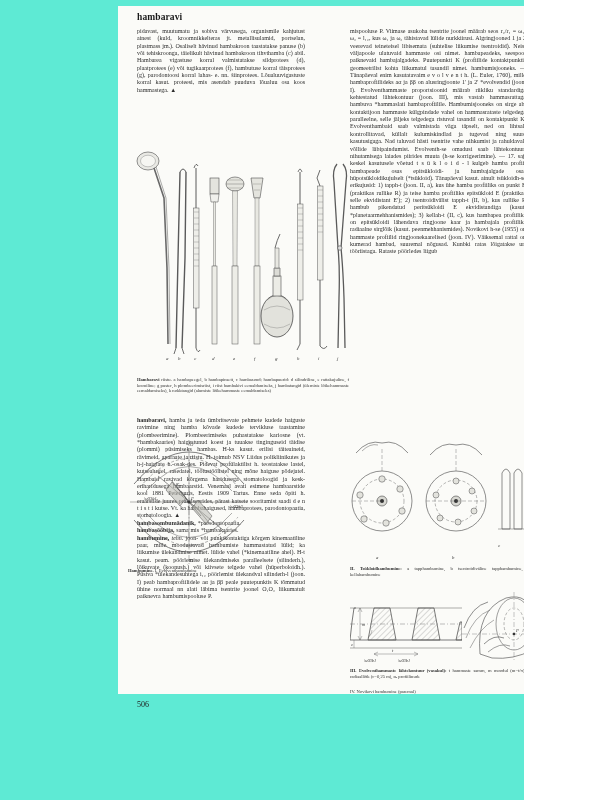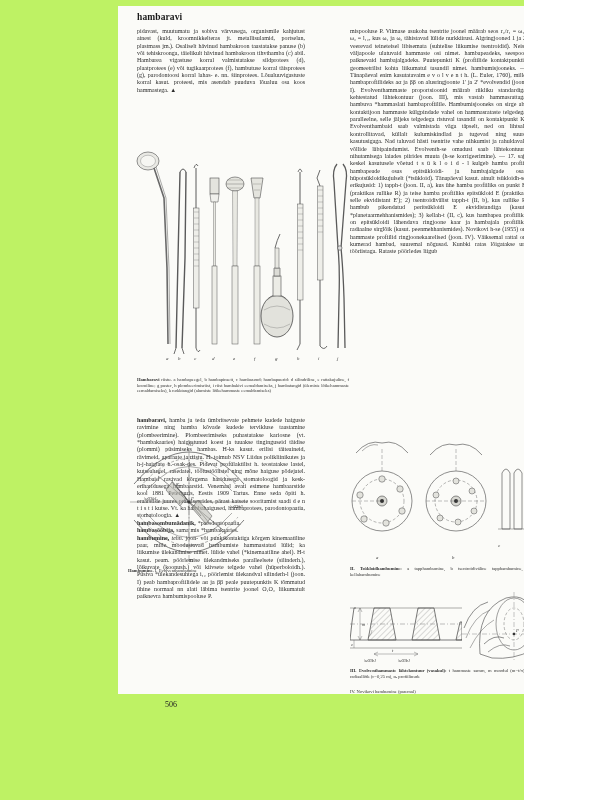--- a/index.html
+++ b/index.html
@@ -7,21 +7,21 @@
     padding: 0;
     background: #ffffff;
   }
   body {
     font-family: "Liberation Serif", serif;
   }
   #page {
     position: relative;
     width: 524px;
     height: 800px;
-    background: #bef264;
+    background: #5eead4;
     overflow: hidden;
   }
   
   #scan-surface {
     position: absolute;
     left: 118px;
     top: 6px;
     width: 414px;
     height: 688px;
     background: #fbfbf8;
@@ -59,21 +59,20 @@
   .figcap-left { left: 137px; top: 377px; width: 212px; }
   .figcap-r2 { left: 350px; top: 566px; width: 180px; }
   .figcap-r3 { left: 350px; top: 668px; width: 180px; }
   .figcap-r4 { left: 350px; top: 689px; width: 180px; }
   .pagenum {
     position: absolute;
     left: 137px;
     top: 700px;
     font-size: 8px;
     color: #222;
-    margin-left: 28px;
   }
   .figbox { position: absolute; }
   svg { display: block; }
 </style>
 </head>
 <body>
 
 <div id="page">
 
   <div id="scan-surface"></div>

